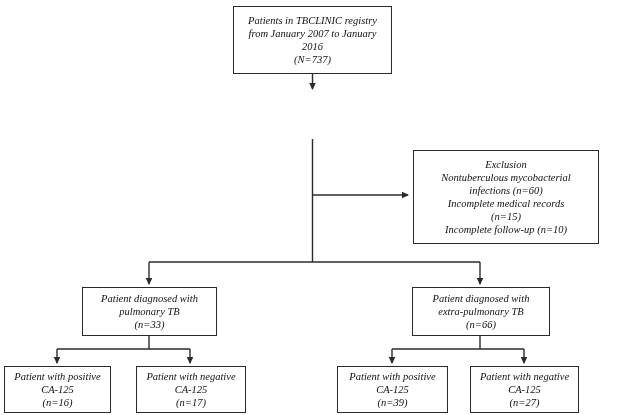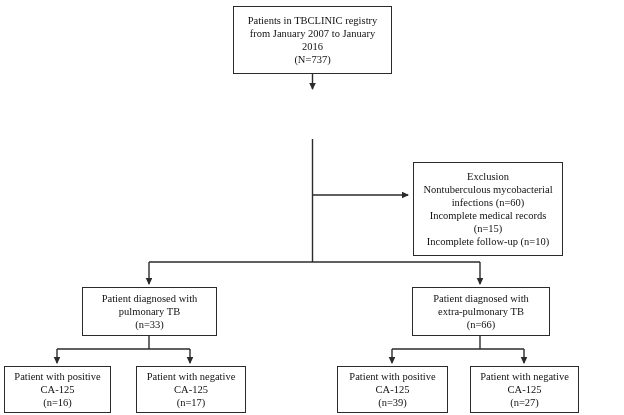--- a/index.html
+++ b/index.html
@@ -34,25 +34,26 @@
     justify-content: center;
     text-align: center;
     color: #111111;
     line-height: 1.24;
   }
   .node .node-text {
     display: block;
     width: 100%;
     padding: 0 3px;
     white-space: pre-line;
+    font-style: italic;
   }
   
   #node-registry      { left: 233px; top: 6px;   width: 159px; height: 68px;  font-size: 10.5px; }
   #node-serum         { left: 242px; top: 92px;  width: 142px; height: 47px;  font-size: 10.5px; }
-  #node-exclusion     { left: 413px; top: 162px; width: 150px; height: 94px;  font-size: 10.5px; }
+  #node-exclusion     { left: 413px; top: 150px; width: 186px; height: 94px;  font-size: 10.5px; }
   #node-pulmonary     { left: 82px;  top: 287px; width: 135px; height: 49px;  font-size: 10.5px; }
   #node-extrapulmonary{ left: 412px; top: 287px; width: 138px; height: 49px;  font-size: 10.5px; }
   #node-pulm-positive { left: 4px;   top: 366px; width: 107px; height: 47px;  font-size: 10.5px; }
   #node-pulm-negative { left: 136px; top: 366px; width: 110px; height: 47px;  font-size: 10.5px; }
   #node-extra-positive{ left: 337px; top: 366px; width: 111px; height: 47px;  font-size: 10.5px; }
   #node-extra-negative{ left: 470px; top: 366px; width: 109px; height: 47px;  font-size: 10.5px; }
 </style>
 </head>
 <body>
 

